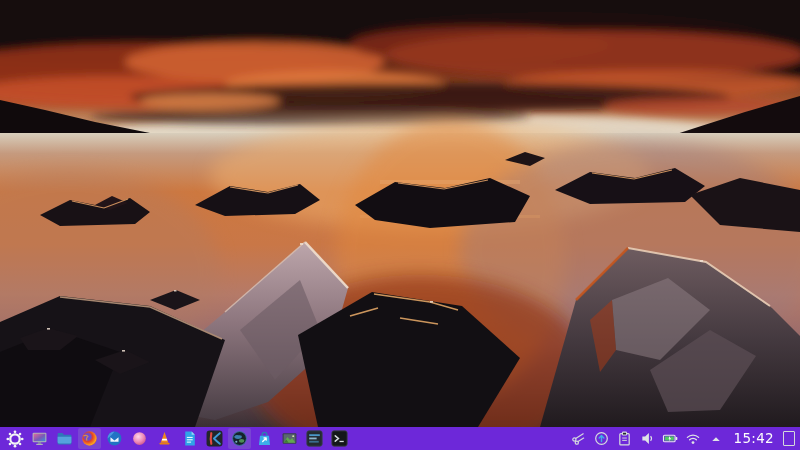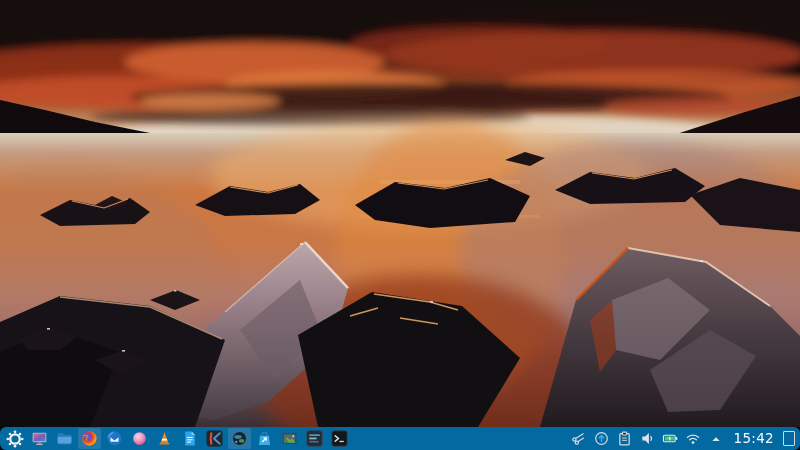--- a/index.html
+++ b/index.html
@@ -1,20 +1,20 @@
 <!DOCTYPE html>
 <html><head>
 <meta charset="utf-8">
 <style>
   html,body{margin:0;padding:0;background:#000;}
   .screen{position:relative;width:800px;height:450px;overflow:hidden;font-family:"DejaVu Sans",sans-serif;}
   .wallpaper{position:absolute;top:0;left:0;width:800px;height:427px;display:block;}
   
-  .panel{position:absolute;left:0;bottom:0;width:800px;height:23px;background:#0369a1;
-         display:flex;align-items:center;box-sizing:border-box;padding:0 5px 0 2px;z-index:5;border-radius:6px;}
+  .panel{position:absolute;left:0;bottom:0;width:800px;height:23px;background:#6d28d9;
+         display:flex;align-items:center;box-sizing:border-box;padding:0 5px 0 2px;z-index:5;}
   .left-group{display:flex;align-items:center;height:100%;}
   .cell{width:23px;height:21px;margin:0 1px;border:none;background:transparent;display:flex;
         align-items:center;justify-content:center;padding:0;border-radius:2px;cursor:pointer;}
   .cell svg{display:block;}
   .cell.active{background:rgba(160,175,190,0.22);}
   .tray{margin-left:auto;display:flex;align-items:center;height:100%;}
   .tray-btn{width:19px;height:19px;margin:0 2px;border:none;background:transparent;padding:0;
             display:flex;align-items:center;justify-content:center;cursor:pointer;}
   .clock{color:#fcfcfc;font-size:13.5px;line-height:23px;margin:0 4px 0 6px;letter-spacing:.3px;cursor:pointer;}
   .show-desktop{width:12px;height:15px;border:1.5px solid #d4d8db;border-radius:1px;background:transparent;

